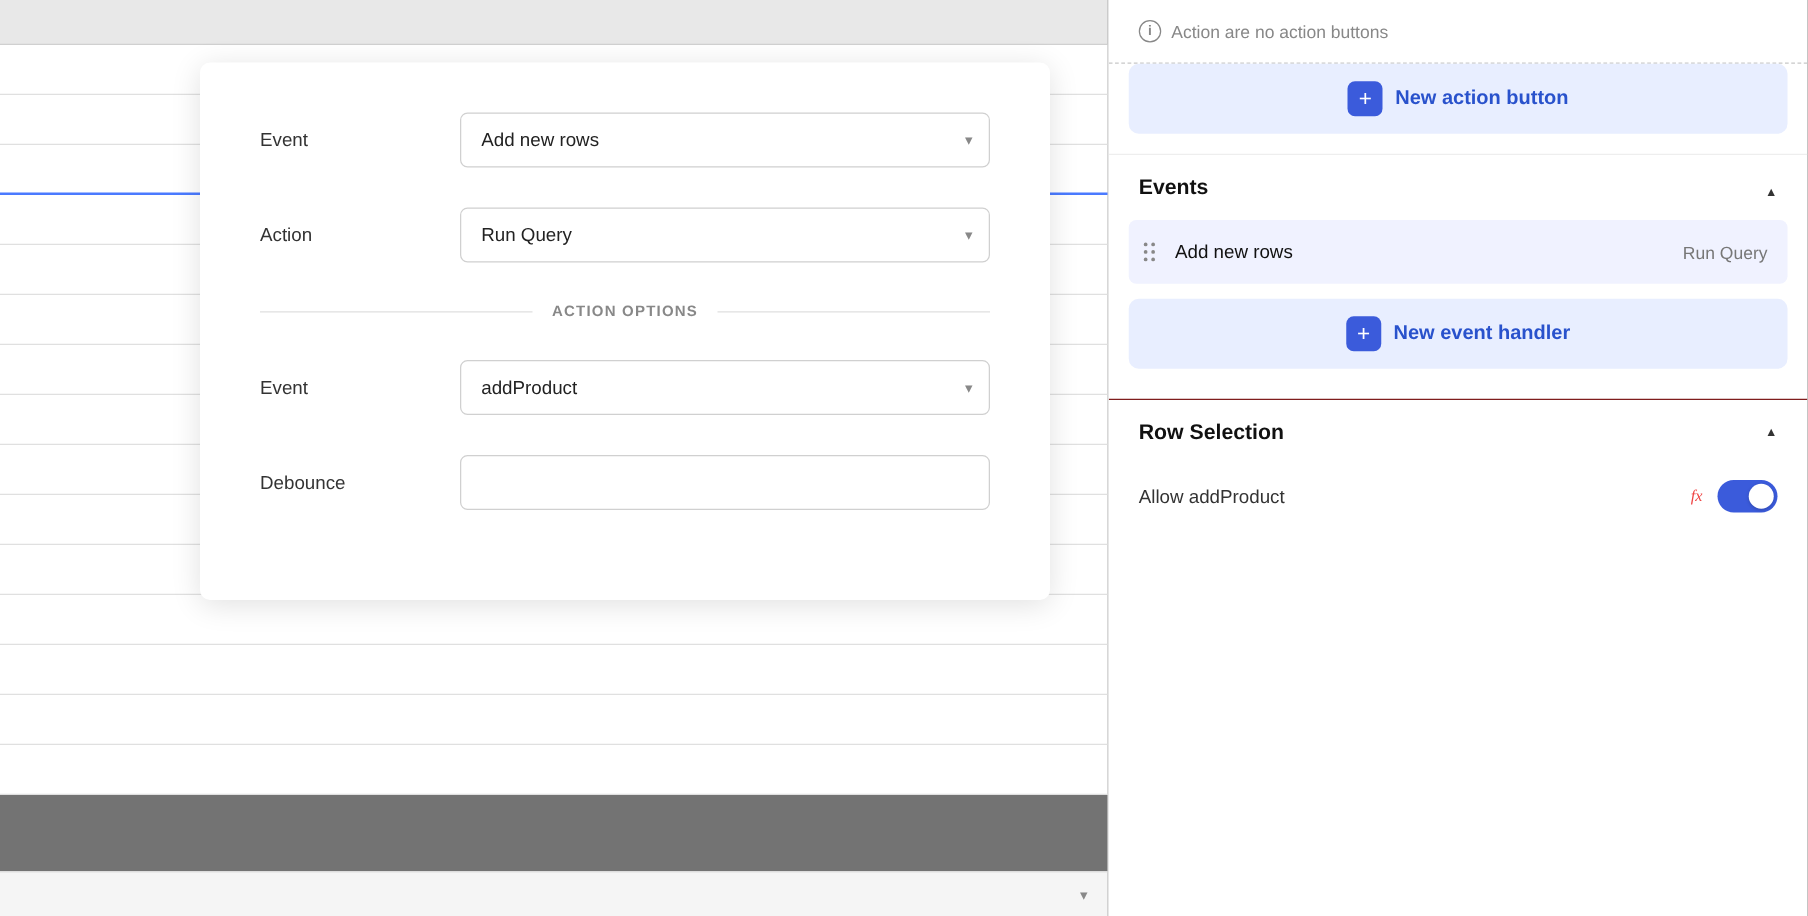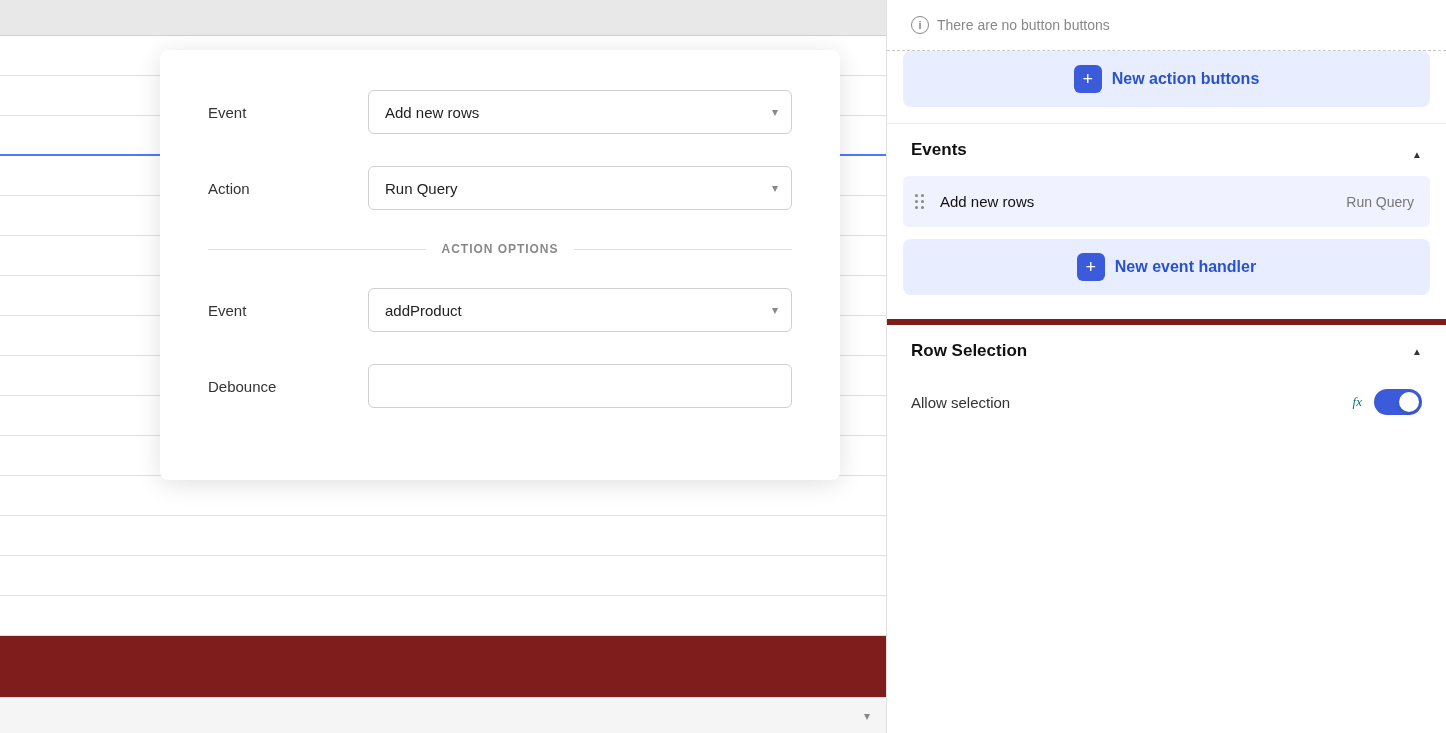--- a/index.html
+++ b/index.html
@@ -9,21 +9,21 @@
       width: 1446px;
       height: 733px;
       overflow: hidden;
       display: flex;
     }
 
     
     .left-area {
       flex: 1;
       position: relative;
-      background: #7f1d1d;
+      background: #737373;
       display: flex;
       align-items: flex-start;
       justify-content: center;
       padding-top: 50px;
     }
 
     
     .bg-table {
       position: absolute;
       top: 0; left: 0; right: 0; bottom: 0;
@@ -279,21 +279,21 @@
       align-items: center;
       justify-content: center;
       gap: 10px;
     }
 
     .row-selection-header {
       display: flex;
       align-items: center;
       justify-content: space-between;
       padding: 16px 24px;
-      border-top: 6px solid #7f1d1d;
+      border-top: 1px solid #7f1d1d;
       margin-top: 8px;
     }
 
     .allow-selection-row {
       display: flex;
       align-items: center;
       justify-content: space-between;
       padding: 12px 24px;
     }
 
@@ -303,21 +303,21 @@
     }
 
     .fx-toggle-group {
       display: flex;
       align-items: center;
       gap: 12px;
     }
 
     .fx-label {
       font-size: 13px;
-      color: #0f766e;
+      color: #ef4444;
       font-style: italic;
       font-family: Georgia, serif;
     }
 
     .toggle {
       width: 48px;
       height: 26px;
       background: #3b5bdb;
       border-radius: 13px;
       position: relative;
@@ -434,26 +434,26 @@
 
   <div class="bottom-bar">
     <span class="bottom-chevron">▾</span>
   </div>
 </div>
 
 <div class="right-panel">
 
   <div class="no-buttons-notice">
     <span class="info-icon">i</span>
-    <span>There are no button buttons</span>
+    <span>Action are no action buttons</span>
   </div>
 
   <button class="new-action-btn">
     <span class="plus-badge">+</span>
-    <span>New action buttons</span>
+    <span>New action button</span>
   </button>
 
   <div class="section-header">
     <span class="section-title">Events</span>
     <span class="triangle-icon">▲</span>
   </div>
 
   <div class="event-row">
     <div class="drag-handle">
       <div class="drag-dots">
@@ -473,21 +473,21 @@
     <span class="plus-badge">+</span>
     <span>New event handler</span>
   </button>
 
   <div class="row-selection-header">
     <span class="section-title">Row Selection</span>
     <span class="triangle-icon">▲</span>
   </div>
 
   <div class="allow-selection-row">
-    <span class="allow-label">Allow selection</span>
+    <span class="allow-label">Allow addProduct</span>
     <div class="fx-toggle-group">
       <span class="fx-label">fx</span>
       <div class="toggle">
         <div class="toggle-knob"></div>
       </div>
     </div>
   </div>
 
 </div>
 

